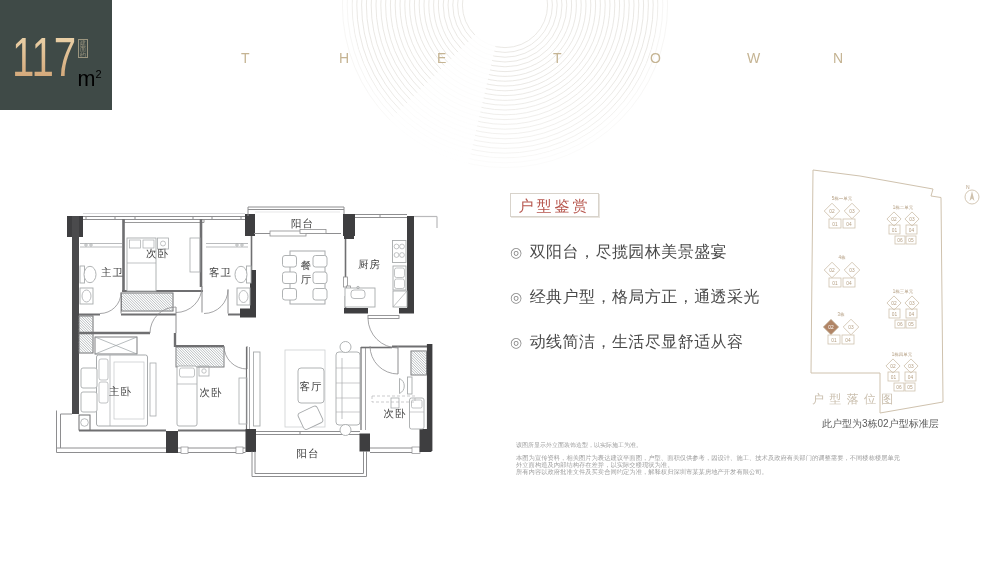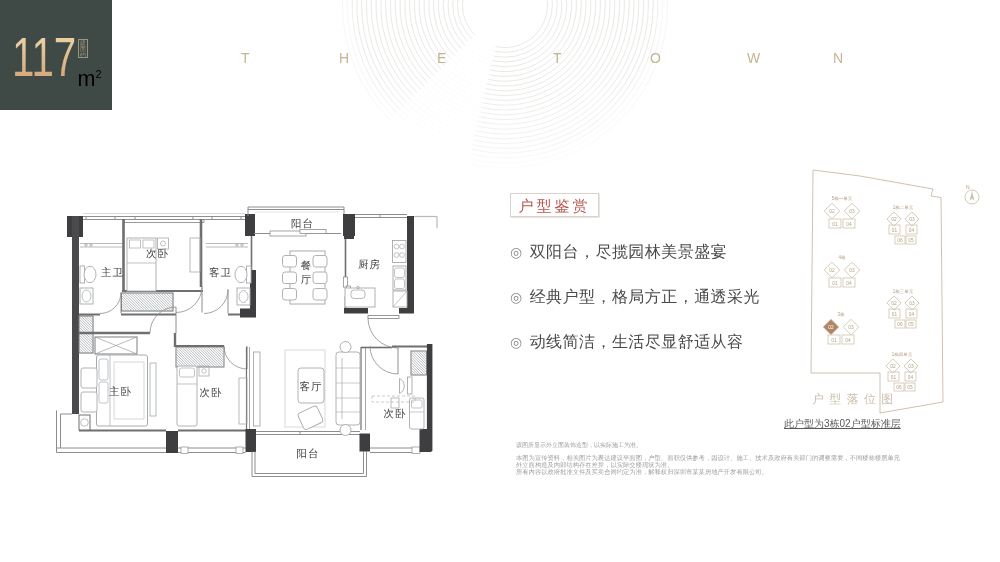--- a/index.html
+++ b/index.html
@@ -81,21 +81,21 @@
 <div class="abs" style="left:510px;top:193px;width:87px;height:22px;border:1px solid #d8d3cb;box-shadow:1px 1px 0 #e9e5df;color:#b6544b;font-size:15px;letter-spacing:3px;text-align:center;line-height:23px;">户型鉴赏</div>
 
 <div class="abs" style="left:510px;top:243px;width:440px;color:#4a4a4a;font-size:16px;letter-spacing:0.45px;">
 <div style="height:18px;line-height:18px;margin-bottom:27px;"><span style="color:#8a8a8a;font-size:14px;margin-right:7px;">◎</span>双阳台，尽揽园林美景盛宴</div>
 <div style="height:18px;line-height:18px;margin-bottom:27px;"><span style="color:#8a8a8a;font-size:14px;margin-right:7px;">◎</span>经典户型，格局方正，通透采光</div>
 <div style="height:18px;line-height:18px;margin-bottom:4px;"><span style="color:#8a8a8a;font-size:14px;margin-right:7px;">◎</span>动线简洁，生活尽显舒适从容</div>
 </div>
 
 <div class="abs" style="left:812px;top:391px;color:#cabfae;font-size:12px;letter-spacing:1px;">户 型 落 位 图</div>
 
-<div class="abs" style="left:784px;top:417px;color:#5a5a5a;font-size:10px;text-decoration:underline;">此户型为3栋02户型标准层</div>
+<div class="abs" style="left:822px;top:417px;color:#5a5a5a;font-size:10px;">此户型为3栋02户型标准层</div>
 
 <div class="abs" style="left:516px;top:441px;color:#a0a0a0;font-size:6px;">该图所显示外立面装饰造型，以实际施工为准。</div>
 
 <div class="abs" style="left:516px;top:453.5px;color:#a0a0a0;font-size:6.3px;line-height:7px;white-space:nowrap;">本图为宣传资料，相关图片为表达建议平面图，户型、面积仅供参考，因设计、施工、技术及政府有关部门的调整需要，不同楼栋楼层单元<br>外立面构造及内部结构存在差异，以实际交楼现状为准。<br>所有内容以政府批准文件及买卖合同约定为准，解释权归深圳市某某房地产开发有限公司。</div>
 
 <svg class="abs" style="left:0;top:0" width="1000" height="562" viewBox="0 0 1000 562" shape-rendering="geometricPrecision">
 
 <g>
         <line x1="83" y1="216.5" x2="245" y2="216.5" stroke="#8e8e90" stroke-width="1"></line>
         <line x1="83" y1="219.5" x2="245" y2="219.5" stroke="#8e8e90" stroke-width="1"></line>

